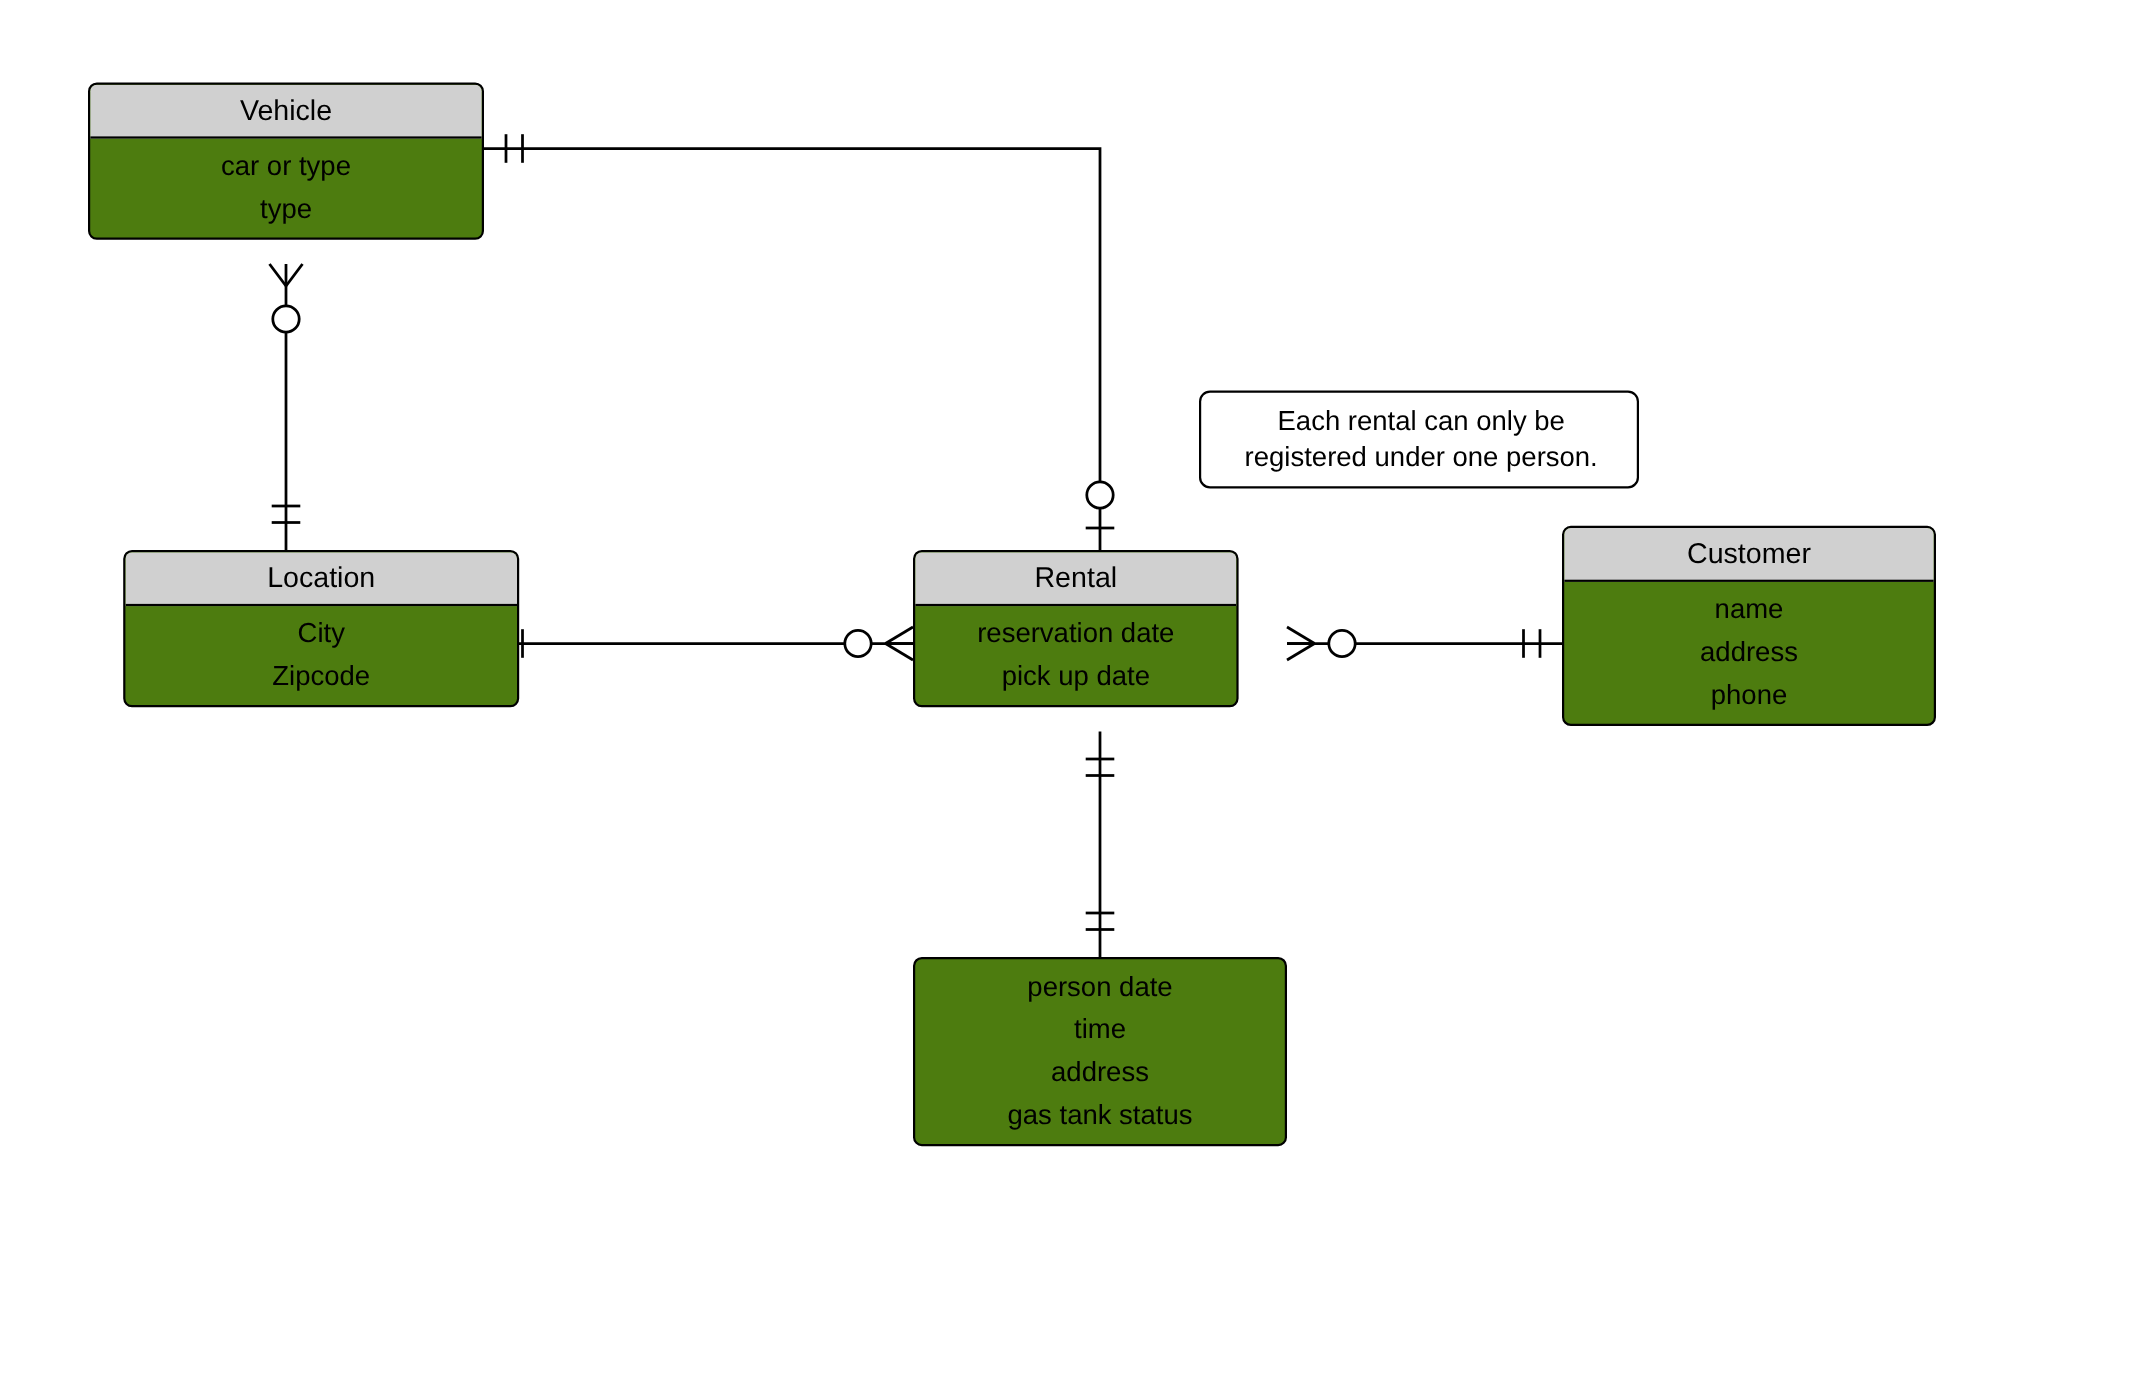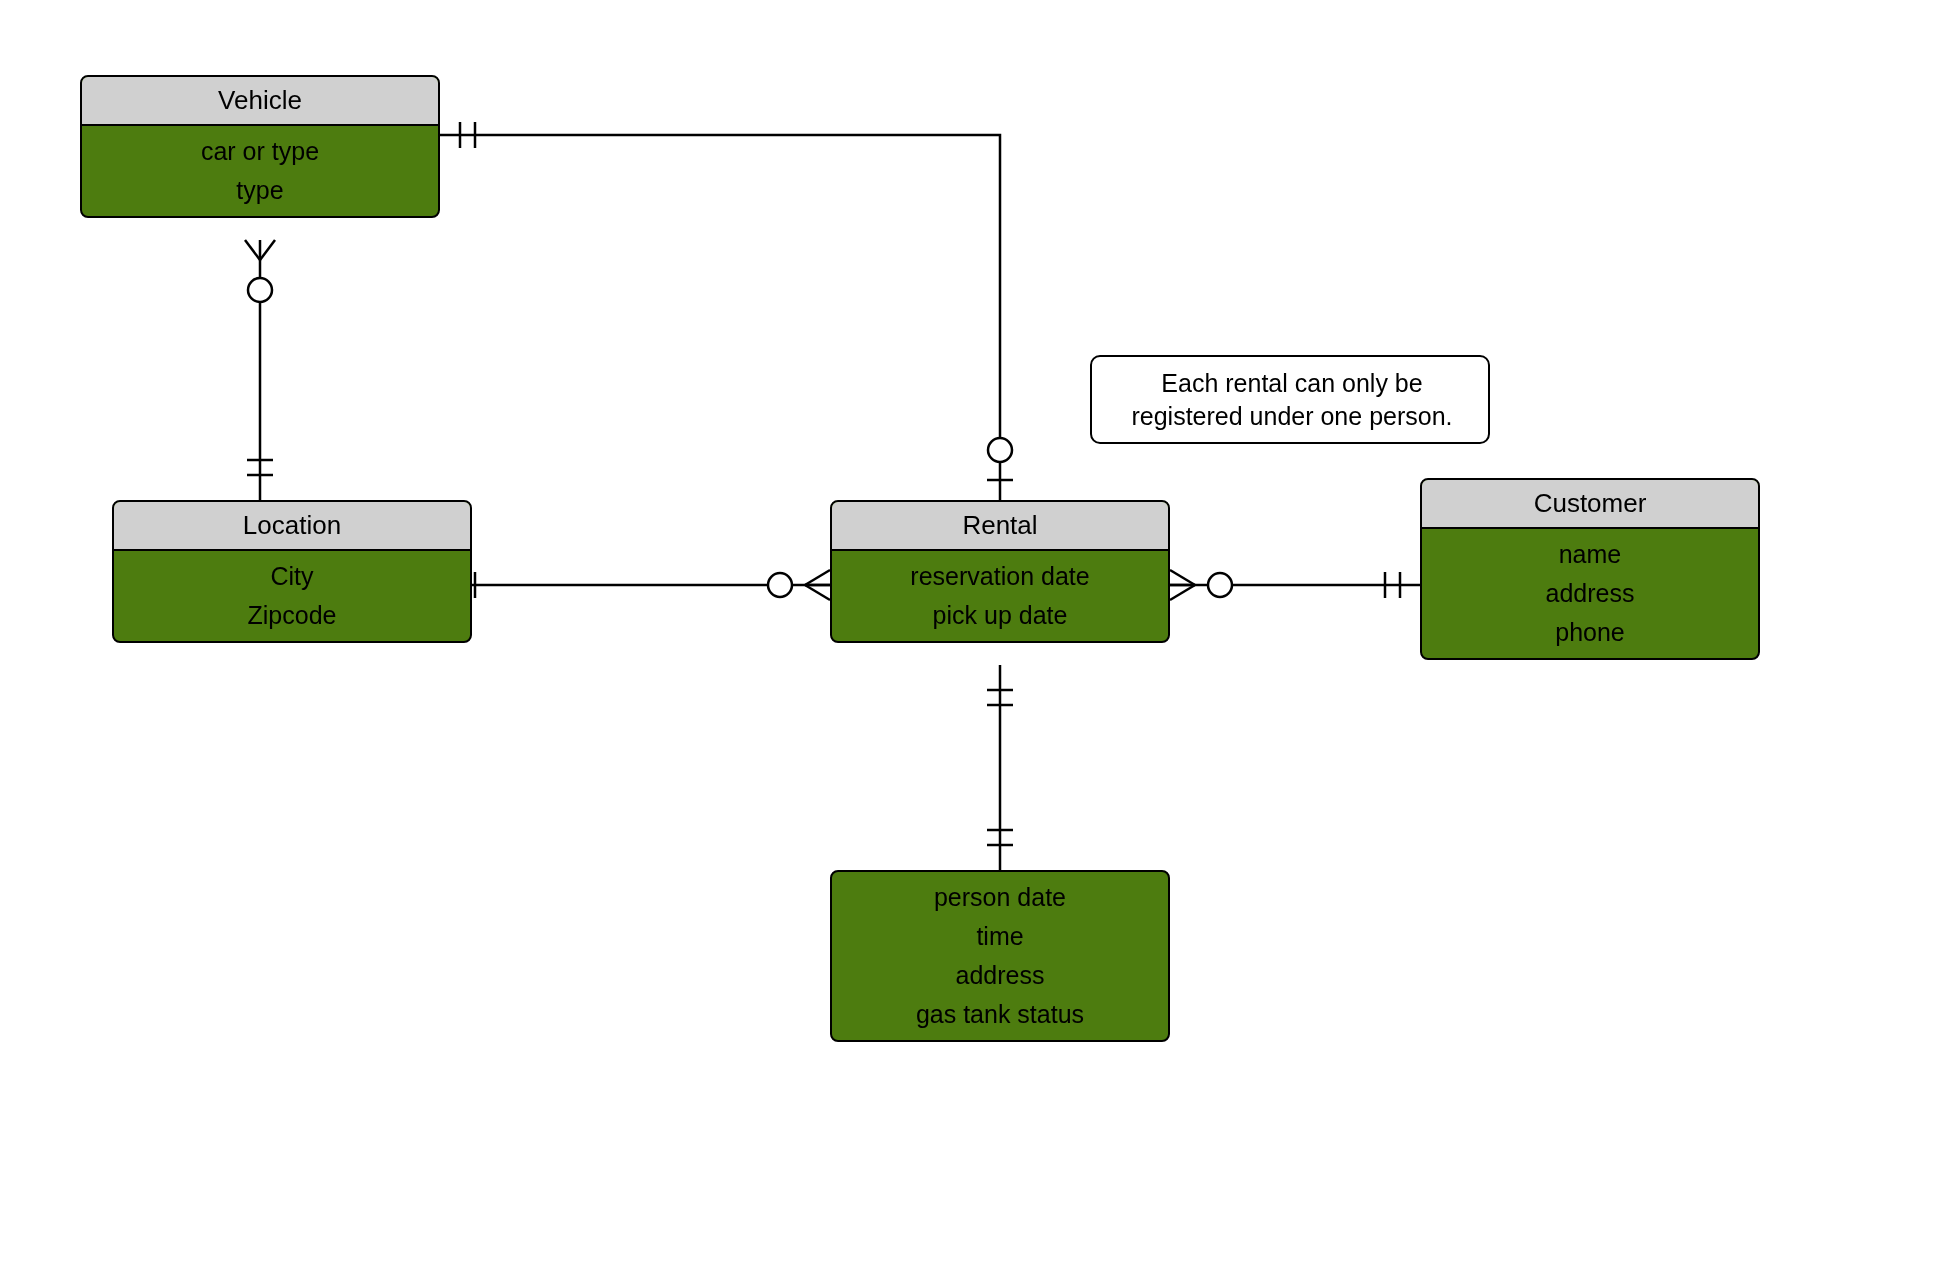--- a/index.html
+++ b/index.html
@@ -111,21 +111,21 @@
 </div>
 
 <div class="entity" style="left:80px; top:500px; width:360px;margin-left:32px;">
   <div class="entity-header">Location</div>
   <div class="entity-body">
     <div class="entity-attr">City</div>
     <div class="entity-attr">Zipcode</div>
   </div>
 </div>
 
-<div class="entity" style="left:830px; top:500px; width:340px;">
+<div class="entity" style="left:830px; top:500px; width:296px;">
   <div class="entity-header">Rental</div>
   <div class="entity-body">
     <div class="entity-attr">reservation date</div>
     <div class="entity-attr">pick up date</div>
   </div>
 </div>
 
 <div class="entity" style="left:1420px; top:478px; width:340px;">
   <div class="entity-header">Customer</div>
   <div class="entity-body">

